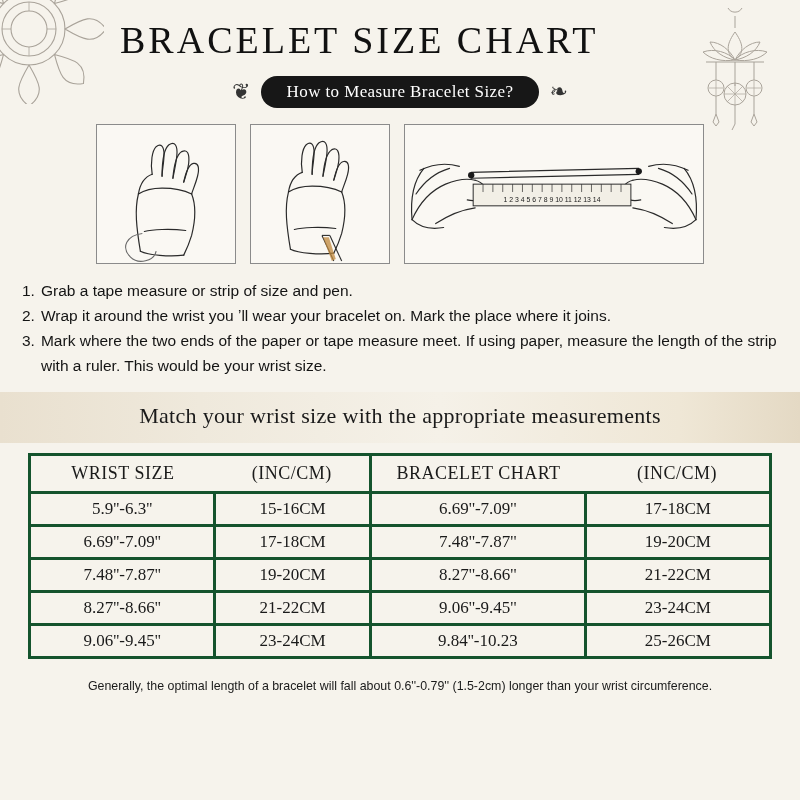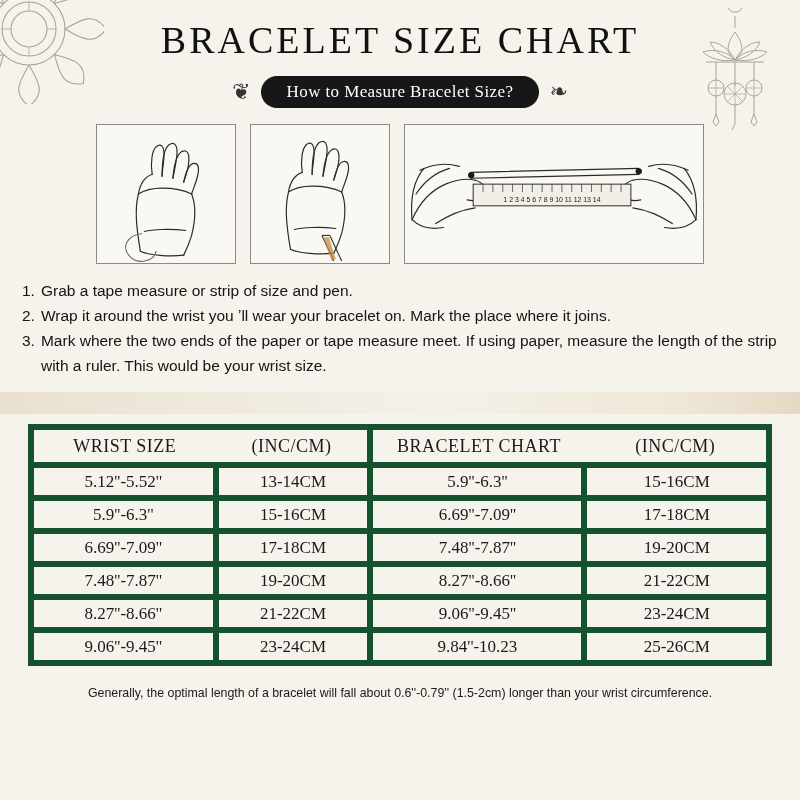--- a/index.html
+++ b/index.html
@@ -18,21 +18,21 @@
   .ornament {
     position: absolute;
     pointer-events: none;
     opacity: .55;
   }
   .orn-left { left: -46px; top: -46px; width: 150px; height: 150px; }
   .orn-right { right: 4px; top: 2px; width: 120px; height: 130px; }
 
   
   .title {
-    text-align: center;
+    text-align: left;
     font-family: "Liberation Serif", serif;
     font-size: 38px;
     letter-spacing: 3px;
     font-weight: 400;
     margin: 18px 0 12px 0;
     padding: 0 120px;
     color: #111;
   }
   .subtitle-row {
     display: flex;
@@ -100,21 +100,21 @@
   }
 
   
   .table-wrap { padding: 10px 28px 0; }
   table {
     width: 100%;
     border-collapse: collapse;
     font-family: "Liberation Serif", serif;
   }
   th, td {
-    border: 6px solid #14532d;
+    border: 3px solid #14532d;
     text-align: center;
     font-weight: 400;
     font-size: 17px;
     height: 33px;
     padding: 1px 2px;
     white-space: nowrap;
   }
   thead th {
     font-size: 18px;
     letter-spacing: .5px;
@@ -312,46 +312,41 @@
     <span class="step-num">2.</span>
     <span class="step-text">Wrap it around the wrist you ʼll wear your bracelet on. Mark the place where it joins.</span>
   </div>
   <div class="step">
     <span class="step-num">3.</span>
     <span class="step-text">Mark where the two ends of the paper or tape measure meet. If using paper, measure the length of the strip with a ruler. This would be your wrist size.</span>
   </div>
 </div>
 
 <div class="banner">
+  <div>Match your wrist size with the appropriate measurements</div>
 </div>
 
 <div class="table-wrap">
   <table>
     <colgroup>
       <col class="c1">
         <col class="c2">
         <col class="c3">
         <col class="c4">
     </colgroup>
     <thead>
       <tr>
         <th class="hdr-left">WRIST SIZE</th>
         <th class="hdr-left-2">(INC/CM)</th>
         <th class="hdr-left">BRACELET CHART</th>
         <th class="hdr-left-2">(INC/CM)</th>
       </tr>
     </thead>
     <tbody>
       <tr>
-        <td>5.12''-5.52''</td>
-        <td>13-14CM</td>
-        <td>5.9''-6.3''</td>
-        <td>15-16CM</td>
-      </tr>
-      <tr>
         <td>5.9''-6.3''</td>
         <td>15-16CM</td>
         <td>6.69''-7.09''</td>
         <td>17-18CM</td>
       </tr>
       <tr>
         <td>6.69''-7.09''</td>
         <td>17-18CM</td>
         <td>7.48''-7.87''</td>
         <td>19-20CM</td>

